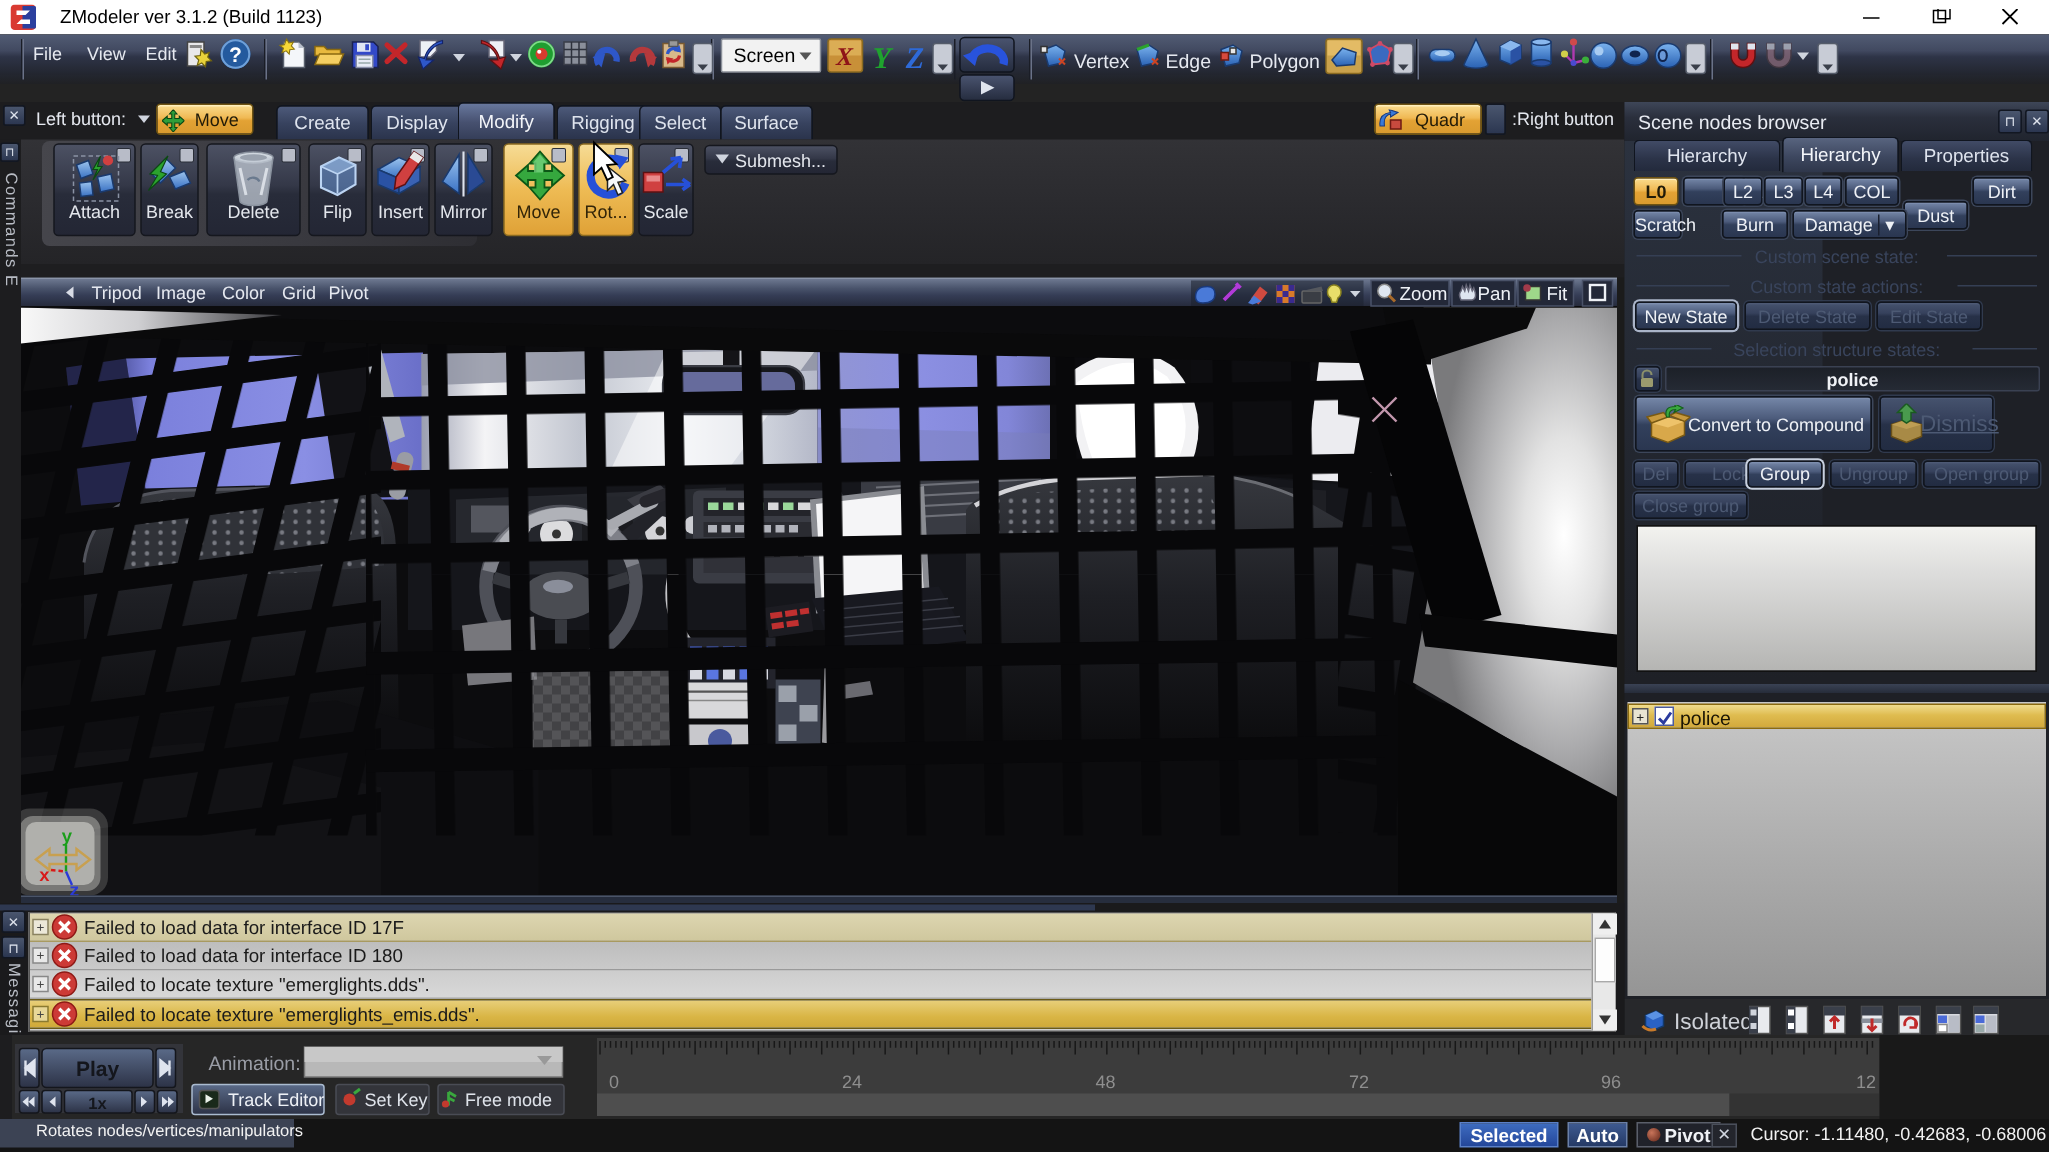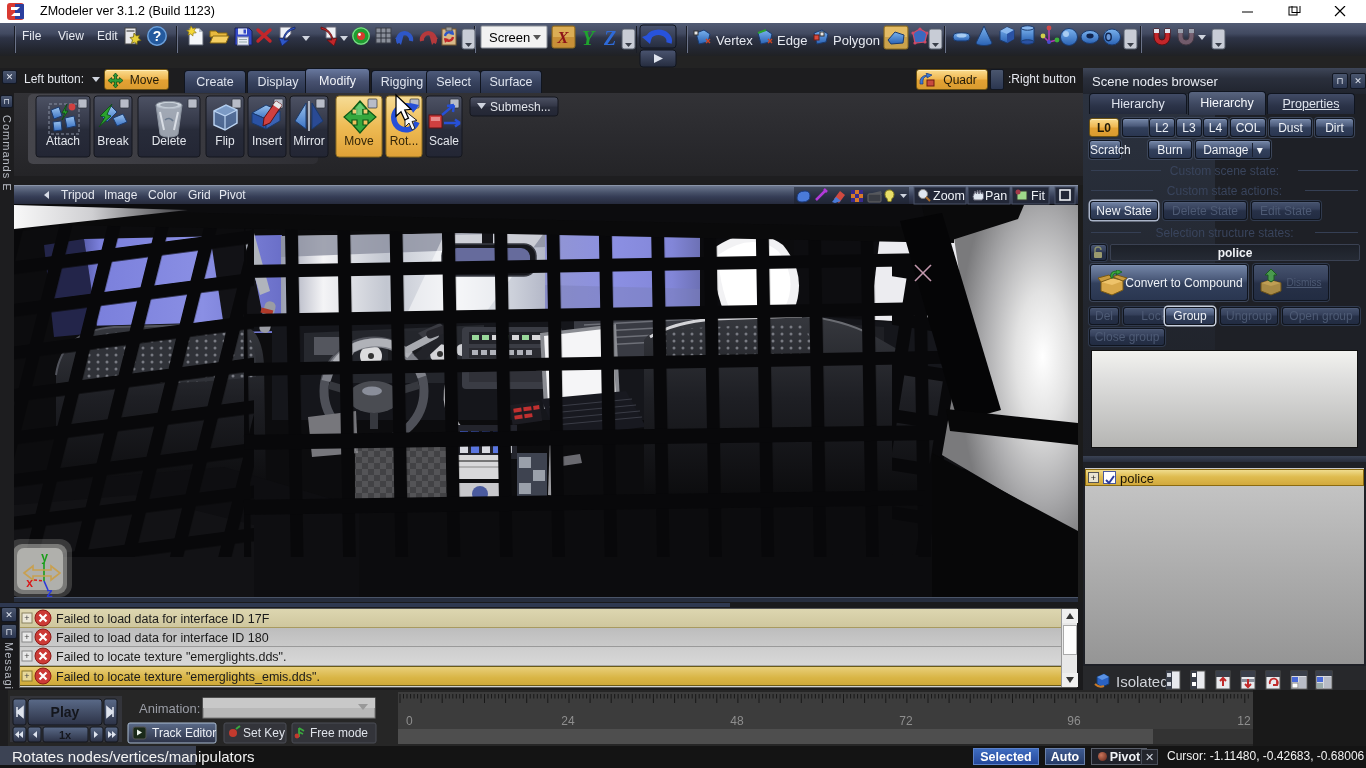--- a/index.html
+++ b/index.html
@@ -774,29 +774,29 @@
 
   <div class="abs" style="left:0;top:0;width:283px;height:26px;background:linear-gradient(180deg,#3e4658 0%,#2a2f3c 40%,#20242e 100%);"></div>
   <div class="abs txt" style="left:9px;top:6px;font-size:13px;color:#e8ebf2;">Scene nodes browser</div>
   <div class="dockbtn" style="left:249px;top:5px;width:16px;height:16px;line-height:15px;">⊓</div>
   <div class="dockbtn" style="left:267px;top:5px;width:16px;height:16px;line-height:15px;">✕</div>
 
   <div class="abs" style="left:0;top:26px;width:132px;height:360px;background:linear-gradient(180deg,#343e5099 0%,#2b33424d 60%,#1e202600 100%);"></div>
 
   <div class="tab" style="left:6px;top:25px;width:98px;height:21px;line-height:20px;background:linear-gradient(180deg,#414b66,#2b3348 60%,#232a3c);">Hierarchy</div>
   <div class="tab" style="left:105px;top:23px;width:78px;height:24px;line-height:22px;background:linear-gradient(180deg,#58647f,#3d475f 55%,#2e364a);color:#f4f6fa;">Hierarchy</div>
-  <div class="tab" style="left:184px;top:25px;width:88px;height:21px;line-height:20px;background:linear-gradient(180deg,#414b66,#2b3348 60%,#232a3c);text-decoration:underline;">Properties</div>
+  <div class="tab" style="left:184px;top:25px;width:88px;height:21px;line-height:20px;background:linear-gradient(180deg,#414b66,#2b3348 60%,#232a3c);">Properties</div>
 
   <div class="orangebtn" style="left:6px;top:50px;width:30px;height:19px;line-height:18px;font-weight:bold;">L0</div>
   <div class="pbtn" style="left:39px;top:50px;width:25px;height:19px;line-height:18px;padding-left:40px;">L1</div>
   <div class="pbtn" style="left:66px;top:50px;width:26px;height:19px;line-height:18px;">L2</div>
   <div class="pbtn" style="left:93px;top:50px;width:26px;height:19px;line-height:18px;">L3</div>
   <div class="pbtn" style="left:120px;top:50px;width:25px;height:19px;line-height:18px;">L4</div>
   <div class="pbtn" style="left:147px;top:50px;width:36px;height:19px;line-height:18px;">COL</div>
-  <div class="pbtn" style="left:186px;top:50px;width:43px;height:19px;line-height:18px;">Dust</div>
+  <div class="pbtn" style="left:186px;top:66px;width:43px;height:19px;line-height:18px;">Dust</div>
   <div class="pbtn" style="left:232px;top:50px;width:39px;height:19px;line-height:18px;">Dirt</div>
   <div class="pbtn" style="left:6px;top:72px;width:32px;height:19px;line-height:18px;">Scratch</div>
   <div class="pbtn" style="left:65px;top:72px;width:44px;height:19px;line-height:18px;">Burn</div>
   <div class="pbtn" style="left:112px;top:72px;width:76px;height:19px;line-height:18px;">Damage <span style="border-left:1px solid #1a2030;padding-left:4px;">▾</span></div>
 
   <div class="abs" style="left:0;top:96px;width:283px;height:14px;color:#39445c;font-size:12px;text-align:center;">Custom scene state:</div>
   <div class="abs" style="left:8px;top:102px;width:70px;height:1px;background:#353f54;"></div>
   <div class="abs" style="left:215px;top:102px;width:60px;height:1px;background:#353f54;"></div>
   <div class="abs" style="left:0;top:116px;width:283px;height:14px;color:#39445c;font-size:12px;text-align:center;">Custom state actions:</div>
   <div class="abs" style="left:8px;top:122px;width:62px;height:1px;background:#353f54;"></div>
@@ -825,21 +825,21 @@
       <path d="M14 8 q-2 -7 6 -7 l-1 -2 6 3 -6 3 1 -2 q-5 0 -4 5z" fill="#3aa83e" stroke="#14601a" stroke-width="0.8"></path>
     </svg>
     <span style="margin-left:30px;line-height:36px;font-size:12px;white-space:nowrap;">Convert to Compound</span>
   </div>
   <div class="pbtn dim" style="left:170px;top:196px;width:76px;height:37px;">
     <svg class="abs" style="left:4px;top:4px;" width="28" height="28" viewBox="0 0 28 28">
       <path d="M3 14 l9 -3 11 3 0 8 -10 4 -10 -4 z" fill="#a88a46" stroke="#6a5018"></path>
       <path d="M3 14 l9 -3 11 3 -10 3 z" fill="#bf9e54"></path>
       <path d="M10 11 l0 -5 -3 0 6 -6 6 6 -3 0 0 5 -3 2 z" fill="#4a9a4e" stroke="#1a5a20"></path>
     </svg>
-    <span style="margin-left:26px;line-height:36px;font-size:10px;text-decoration:underline;">Dismiss</span>
+    <span style="margin-left:26px;line-height:36px;font-size:15px;text-decoration:underline;">Dismiss</span>
   </div>
 
   <div class="pbtn dim" style="left:6px;top:239px;width:30px;height:18px;line-height:17px;">Del</div>
   <div class="pbtn dim" style="left:40px;top:239px;width:62px;height:18px;line-height:17px;">Lock</div>
   <div class="pbtn" style="left:82px;top:239px;width:50px;height:18px;line-height:17px;box-shadow:inset 0 1px 0 #8c9cbc66,0 0 0 1.5px #c8d0de;">Group</div>
   <div class="pbtn dim" style="left:137px;top:239px;width:58px;height:18px;line-height:17px;">Ungroup</div>
   <div class="pbtn dim" style="left:199px;top:239px;width:78px;height:18px;line-height:17px;">Open group</div>
   <div class="pbtn dim" style="left:6px;top:260px;width:76px;height:18px;line-height:17px;text-align:center;">Close group</div>
 
   <div class="abs" style="left:8px;top:282px;width:267px;height:98px;background:linear-gradient(180deg,#f2f2ef 0%,#dededd 30%,#b5b5b3 100%);border:1px solid #111;"></div>
@@ -1012,20 +1012,20 @@
       </g>
       <rect x="0" y="37" width="755" height="15" fill="#4e4e4e"></rect>
       <rect x="755" y="37" width="100" height="15" fill="#333"></rect>
     </svg>
   </div>
   <div class="abs" style="left:1253px;top:0;width:113px;height:56px;background:#191919;"></div>
 </div>
 
 <div class="abs" style="left:0;top:746px;width:1366px;height:22px;background:#141414;">
   <div class="abs" style="left:0;top:0;width:196px;height:19px;background:#3c4354;"></div>
-  <div class="abs" style="left:12px;top:2px;color:#f2f2f2;font-size:15px;">Rotates nodes/vertices/manipulators</div>
+  <div class="abs" style="left:24px;top:2px;color:#f2f2f2;font-size:11px;">Rotates nodes/vertices/manipulators</div>
   <div class="abs" style="left:973px;top:2px;width:66px;height:17px;background:linear-gradient(180deg,#3e6cc0,#24479a);border:1px solid #5a80c8;color:#fff;font-size:12.5px;font-weight:bold;text-align:center;line-height:16px;">Selected</div>
   <div class="abs" style="left:1045px;top:2px;width:40px;height:17px;background:linear-gradient(180deg,#3e5a90,#253a66);border:1px solid #6a80a8;color:#fff;font-size:12.5px;font-weight:bold;text-align:center;line-height:16px;">Auto</div>
   <div class="abs" style="left:1091px;top:2px;width:56px;height:17px;background:#20222a;border:1px solid #5a5f6a;color:#f0f2f6;font-size:12.5px;font-weight:bold;text-align:center;line-height:16px;">
     <span style="display:inline-block;width:9px;height:9px;border-radius:50%;background:radial-gradient(circle at 35% 35%,#c8745a,#5e2418);margin-right:3px;"></span>Pivot</div>
   <div class="abs" style="left:1141px;top:3px;width:17px;height:16px;background:#23252c;border:1px solid #4a4f5a;color:#cfd4de;font-size:11px;text-align:center;line-height:14px;">✕</div>
   <div class="abs" style="left:1167px;top:3px;color:#f2f2f2;font-size:12px;white-space:nowrap;">Cursor: -1.11480, -0.42683, -0.68006</div>
 </div>
 
 </body></html>

